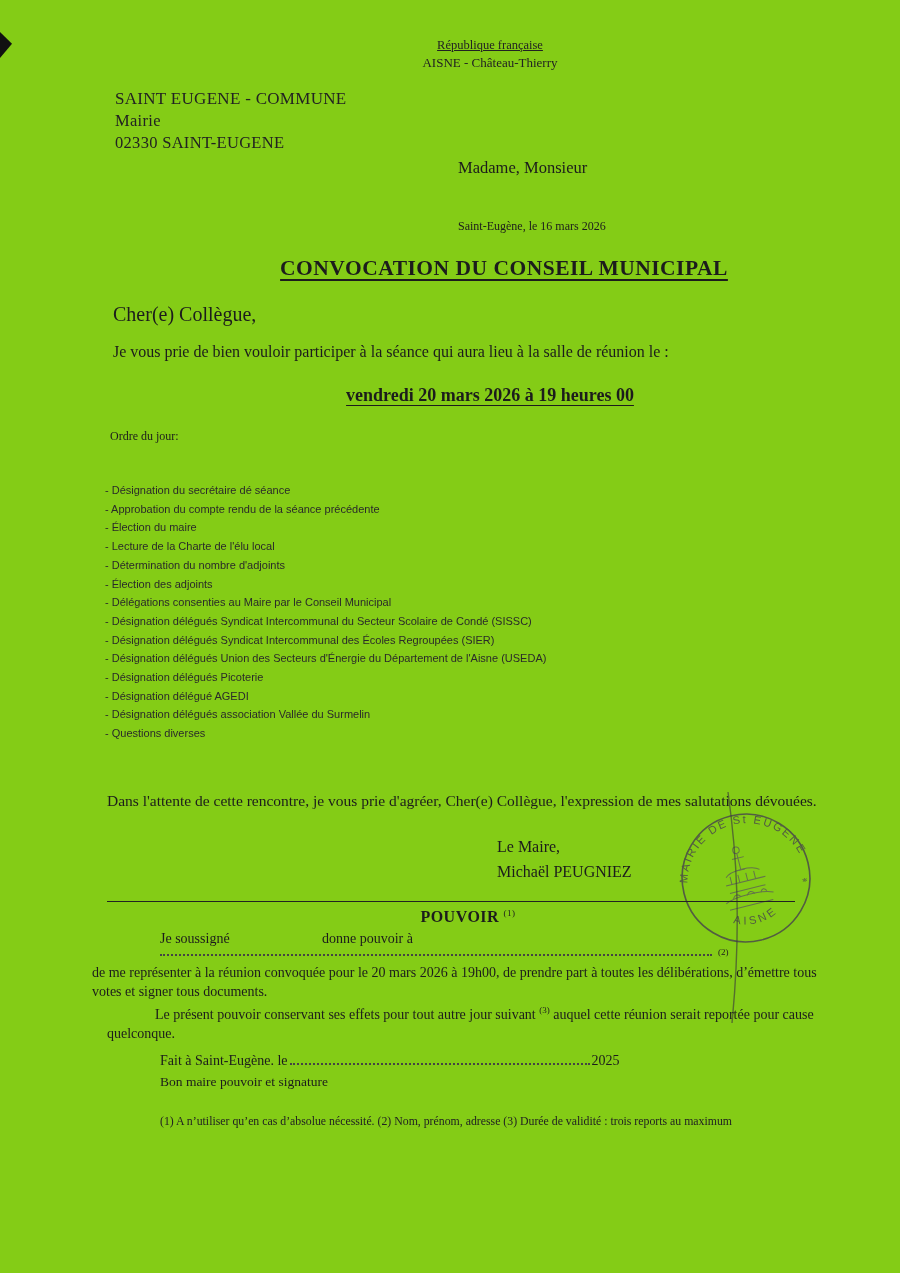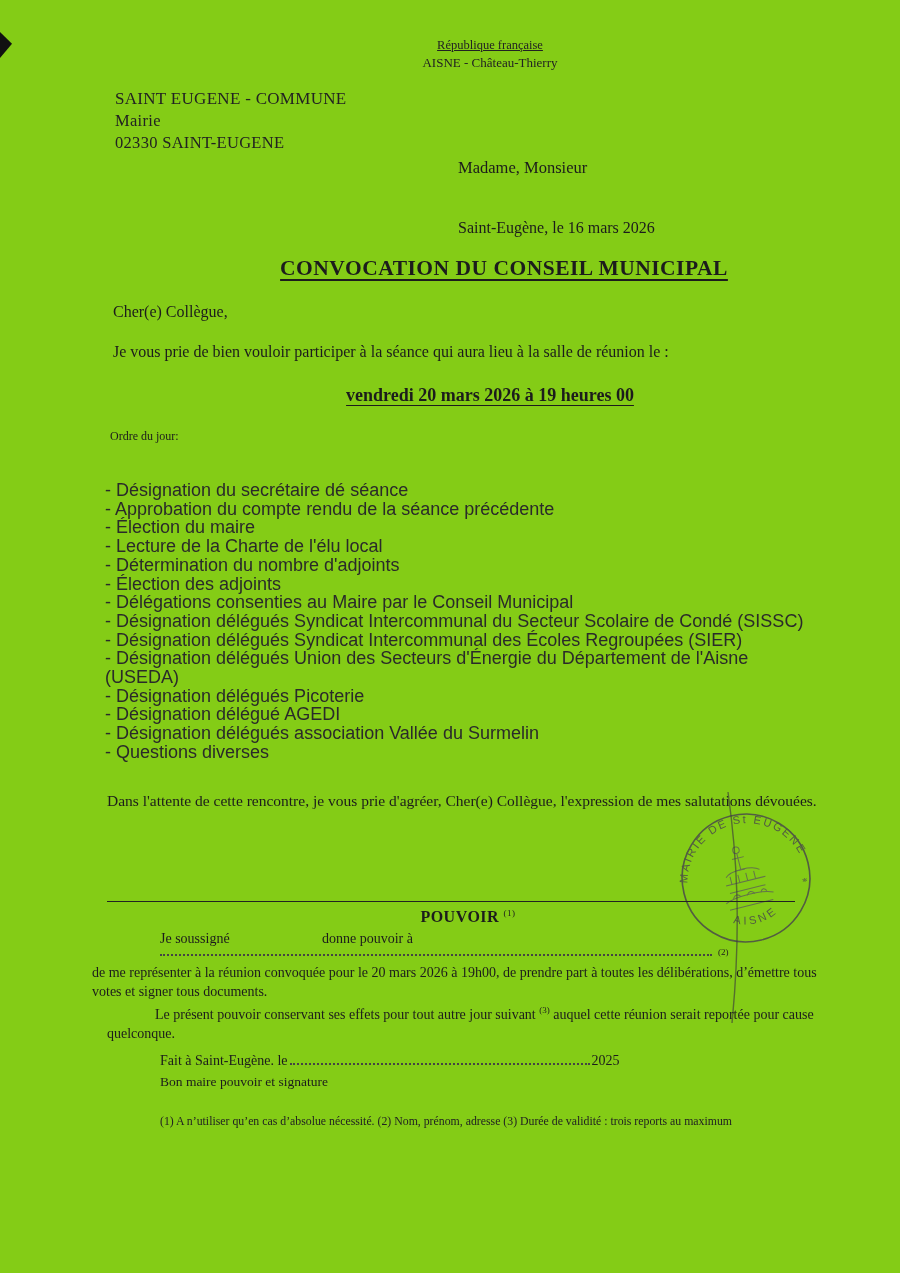--- a/index.html
+++ b/index.html
@@ -22,43 +22,43 @@
   }
 
   .rep-header { left:0; top:38px; width:980px; text-align:center; font-size:12.5px; color:#222; }
   .rep-line1 { text-decoration:underline; }
   .rep-line2 { margin-top:2px; font-size:13px; }
 
   .sender { left:115px; top:88px; font-size:16.5px; letter-spacing:.3px; line-height:22px; color:#222; }
   .sender .l1 { font-size:17px; }
 
   .recipient { left:458px; top:158px; font-size:16.5px; }
-  .dateline  { left:458px; top:219px; font-size:16px;text-align:center; }
+  .dateline  { left:458px; top:219px; font-size:12px;text-align:center; }
 
   .doc-title {
     left:0; top:256px; width:980px; text-align:center;
     font-size:21.5px; font-weight:bold; letter-spacing:.5px;
   }
   .doc-title span { text-decoration:underline; text-underline-offset:4px;margin-left:28px; }
 
-  .salutation { left:113px; top:303px; font-size:16px; }
+  .salutation { left:113px; top:303px; font-size:20px; }
   .intro      { left:113px; top:343px; font-size:16px; width:760px; }
 
   .meeting {
     left:0; top:385px; width:980px; text-align:center;
     font-size:18px; font-weight:bold;
   }
   .meeting span { text-decoration:underline; text-underline-offset:4px; }
 
   .agenda-heading { left:110px; top:429px; font-size:12px; text-underline-offset:3px; }
 
   .agenda {
     left:105px; top:481px; width:720px;
     font-family:"Liberation Sans", sans-serif;
-    font-size:18px; line-height:18.7px; color:#2a2a2a;
+    font-size:11px; line-height:18.7px; color:#2a2a2a;
   }
 
   .closing { left:107px; top:790px; width:720px; font-size:15.5px; line-height:22px; }
   .signoff { left:497px; top:834px; font-size:16px; line-height:25px; }
 
   .rule { left:107px; top:901px; width:688px; height:0; border-top:1.6px solid #222; }
 
   .pv-title { left:0; top:908px; width:900px; text-align:center; font-size:16px; font-weight:bold; letter-spacing:.5px;padding-left:36px; }
   .pv-title sup { font-size:9px; font-weight:normal; }
 
@@ -130,20 +130,24 @@
     <div>- Désignation délégués Syndicat Intercommunal des Écoles Regroupées (SIER)</div>
     <div>- Désignation délégués Union des Secteurs d'Énergie du Département de l'Aisne (USEDA)</div>
     <div>- Désignation délégués Picoterie</div>
     <div>- Désignation délégué AGEDI</div>
     <div>- Désignation délégués association Vallée du Surmelin</div>
     <div>- Questions diverses</div>
   </div>
 
   <div class="abs closing">Dans l'attente de cette rencontre, je vous prie d'agréer, Cher(e) Collègue, l'expression de mes salutations dévouées.</div>
 
+  <div class="abs signoff">
+    <div>Le Maire,</div>
+    <div>Michaël PEUGNIEZ</div>
+  </div>
 
   <svg class="abs seal" viewBox="0 0 150 150">
     <circle cx="75" cy="75" r="63" fill="none" stroke="#4a4a4a" stroke-width="1.6"></circle>
     <defs>
       <path id="arcTop" d="M 16,80 A 59,59 0 0 1 134,80"></path>
       <path id="arcBot" d="M 36,100 A 47,47 0 0 0 114,100"></path>
     </defs>
     <text font-family="Liberation Sans, sans-serif" font-size="11" fill="#4a4a4a" letter-spacing="2">
       <textPath href="#arcTop" startOffset="50%" text-anchor="middle">MAIRIE DE St EUGENE</textPath>
     </text>

